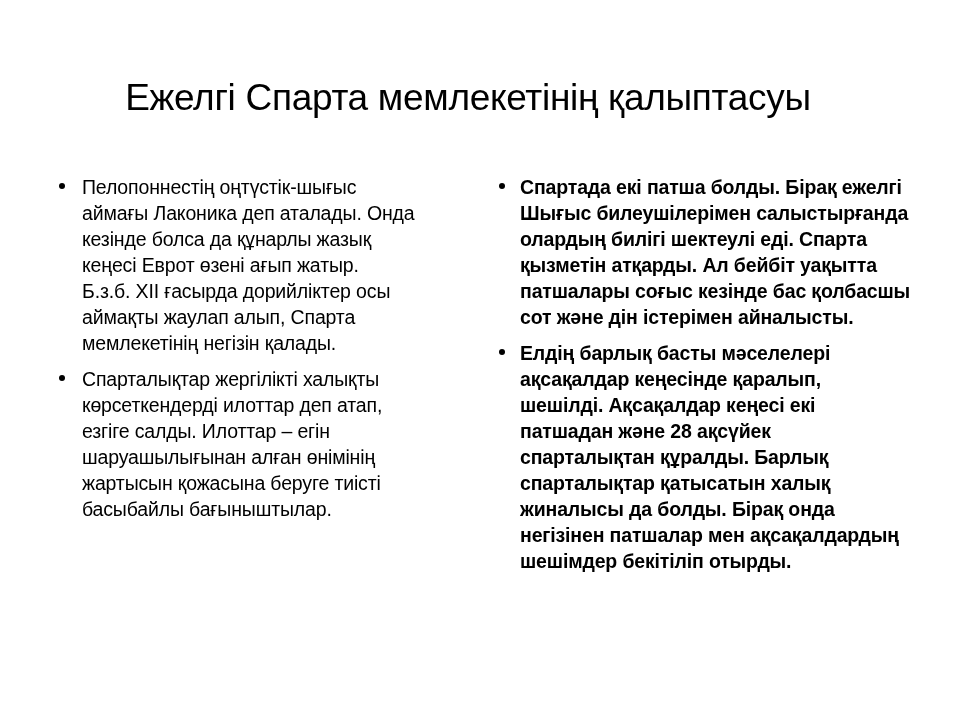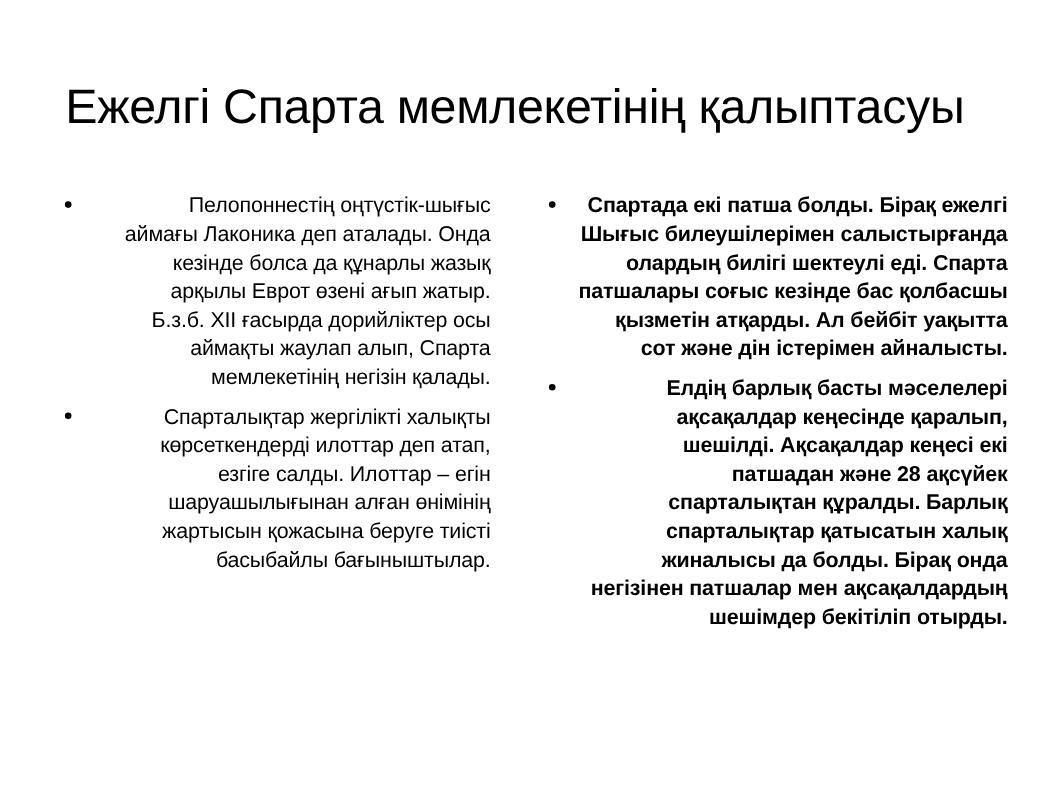--- a/index.html
+++ b/index.html
@@ -14,33 +14,32 @@
       overflow: hidden;
       font-family: "Liberation Sans", "DejaVu Sans", sans-serif;
       color: #000000;
     }
     .slide-title {
       position: absolute;
       left: 0;
       top: 66px;
       width: 936px;
       text-align: center;
-      font-size: 44px;
+      font-size: 37px;
       line-height: 64px;
       font-weight: normal;
       letter-spacing: -0.3px;
       margin: 0;
     }
     .column {
       position: absolute;
       top: 174px;
       margin: 0;
       padding: 0;
       list-style: none;
-      text-align: right;
     }
     .column.left {
       left: 56px;
       width: 390px;
     }
     .column.right {
       left: 496px;
       width: 420px;
       font-weight: bold;
     }
@@ -73,21 +72,21 @@
 <body>
 
 <h1 class="slide-title">Ежелгі Спарта мемлекетінің қалыптасуы</h1>
 
 <ul class="column left">
   <li class="bullet-item">
     <span class="bullet-dot"></span>
     <span class="line">Пелопоннестің оңтүстік-шығыс</span>
     <span class="line">аймағы Лаконика деп аталады. Онда</span>
     <span class="line">кезінде болса да құнарлы жазық</span>
-    <span class="line">арқылы Еврот өзені ағып жатыр.</span>
+    <span class="line">кеңесі Еврот өзені ағып жатыр.</span>
     <span class="line">Б.з.б. XII ғасырда дорийліктер осы</span>
     <span class="line">аймақты жаулап алып, Спарта</span>
     <span class="line">мемлекетінің негізін қалады.</span>
   </li>
   <li class="bullet-item">
     <span class="bullet-dot"></span>
     <span class="line">Спарталықтар жергілікті халықты</span>
     <span class="line">көрсеткендерді илоттар деп атап,</span>
     <span class="line">езгіге салды. Илоттар – егін</span>
     <span class="line">шаруашылығынан алған өнімінің</span>
@@ -95,22 +94,22 @@
     <span class="line">басыбайлы бағыныштылар.</span>
   </li>
 </ul>
 
 <ul class="column right">
   <li class="bullet-item">
     <span class="bullet-dot"></span>
     <span class="line">Спартада екі патша болды. Бірақ ежелгі</span>
     <span class="line">Шығыс билеушілерімен салыстырғанда</span>
     <span class="line">олардың билігі шектеулі еді. Спарта</span>
+    <span class="line">қызметін атқарды. Ал бейбіт уақытта</span>
     <span class="line">патшалары соғыс кезінде бас қолбасшы</span>
-    <span class="line">қызметін атқарды. Ал бейбіт уақытта</span>
     <span class="line">сот және дін істерімен айналысты.</span>
   </li>
   <li class="bullet-item">
     <span class="bullet-dot"></span>
     <span class="line">Елдің барлық басты мәселелері</span>
     <span class="line">ақсақалдар кеңесінде қаралып,</span>
     <span class="line">шешілді. Ақсақалдар кеңесі екі</span>
     <span class="line">патшадан және 28 ақсүйек</span>
     <span class="line">спарталықтан құралды. Барлық</span>
     <span class="line">спарталықтар қатысатын халық</span>

